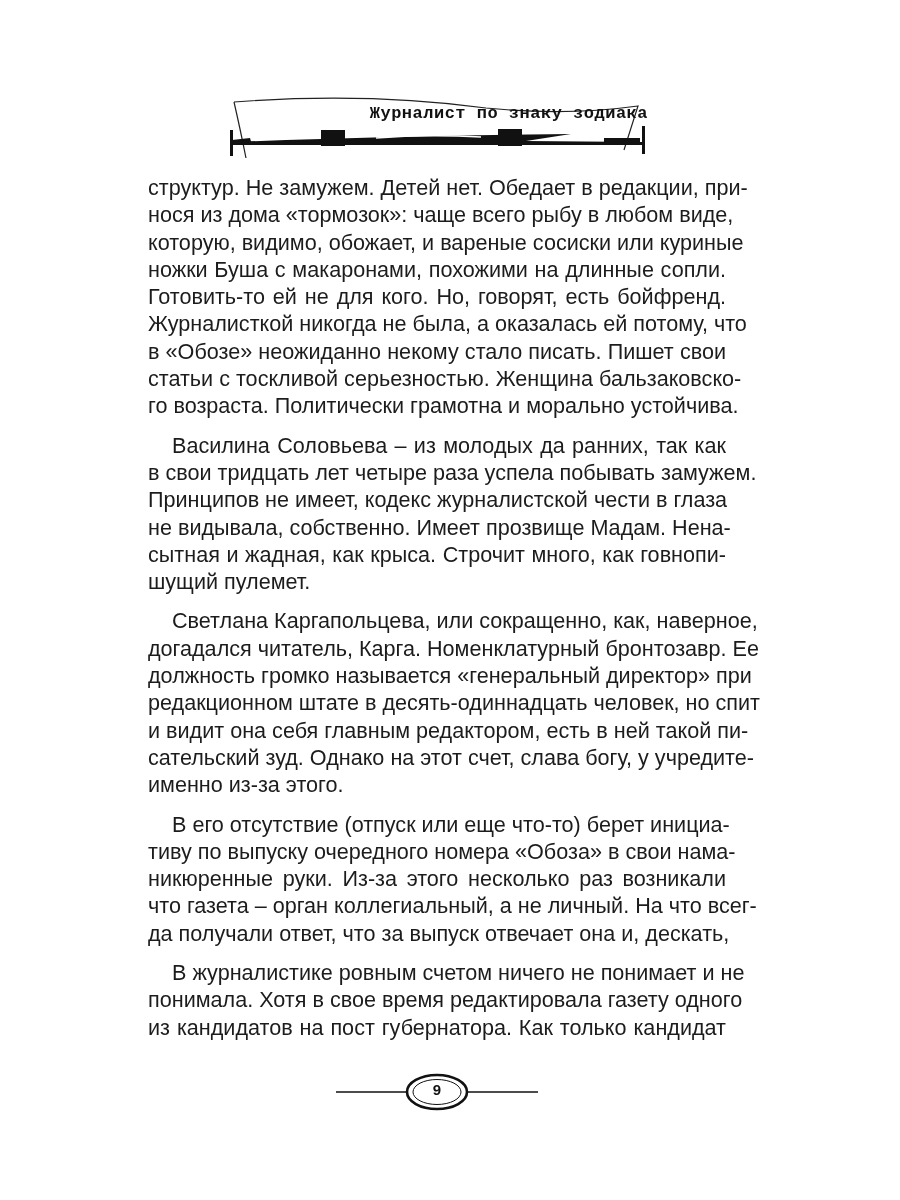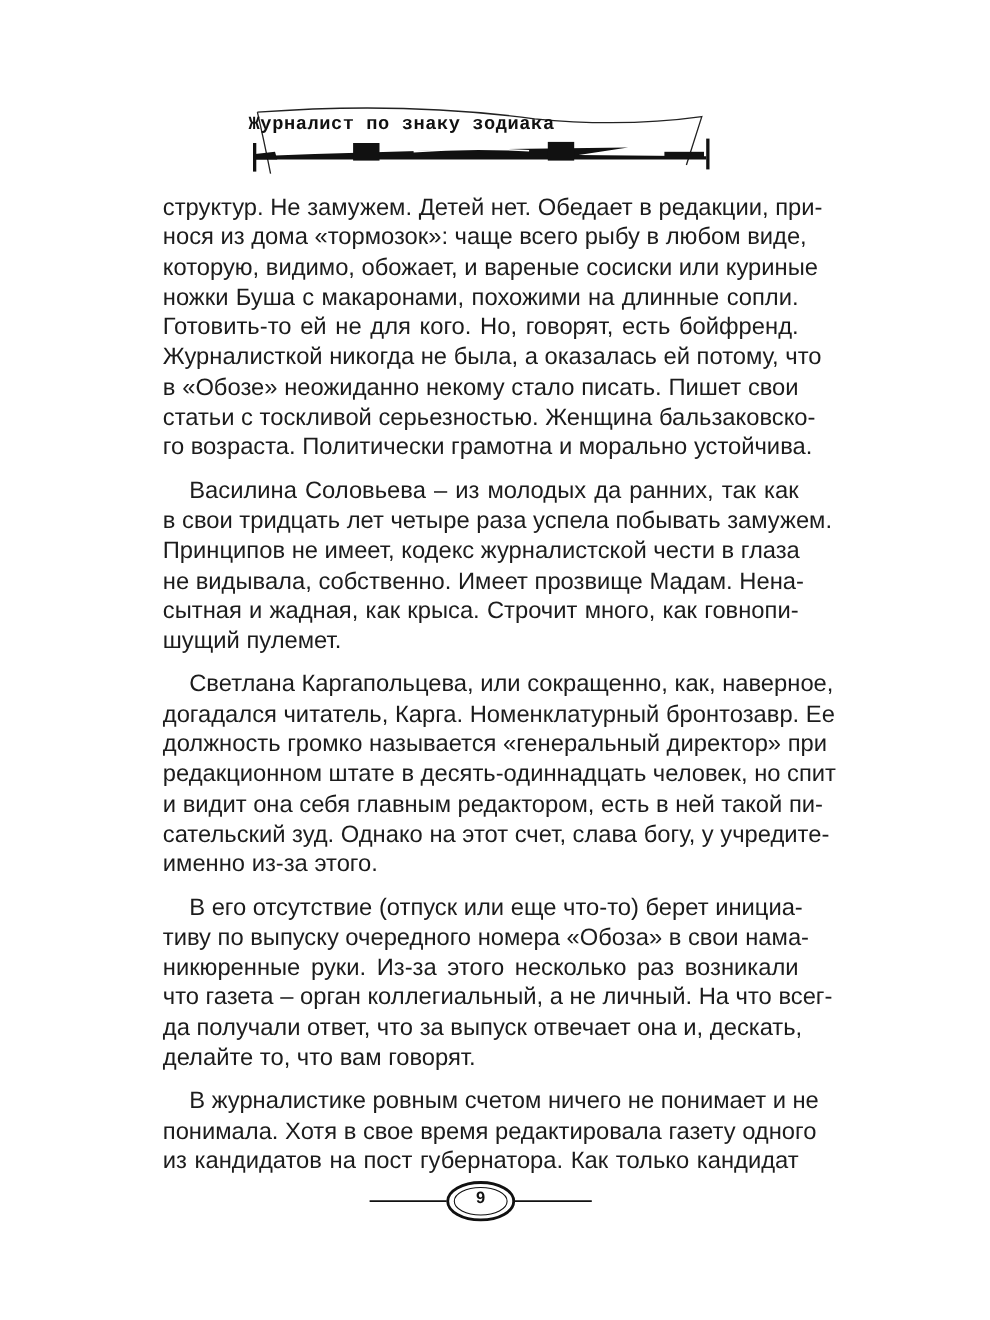--- a/index.html
+++ b/index.html
@@ -24,21 +24,21 @@
     .header svg {
       position: absolute;
       left: 0;
       top: 0;
     }
     .header-title {
       position: absolute;
       left: 0;
       width: 422px;
       top: 26px;
-      text-align: left;
+      text-align: right;
       font-family: "Liberation Mono", "DejaVu Sans Mono", monospace;
       font-weight: bold;
       font-size: 17px;
       letter-spacing: 0.5px;
       color: #111;
     }
     .body-text {
       position: absolute;
       left: 148px;
       top: 174px;
@@ -142,21 +142,20 @@
       <span class="line">и видит она себя главным редактором, есть в ней такой пи-</span>
       <span class="line">сательский зуд. Однако на этот счет, слава богу, у учредите-</span>
       <span class="line last">именно из-за этого.</span>
     </div>
     <div>
       <span class="line indent">В его отсутствие (отпуск или еще что-то) берет инициа-</span>
       <span class="line">тиву по выпуску очередного номера «Обоза» в свои нама-</span>
       <span class="line">никюренные руки. Из-за этого несколько раз возникали</span>
       <span class="line">что газета – орган коллегиальный, а не личный. На что всег-</span>
       <span class="line">да получали ответ, что за выпуск отвечает она и, дескать,</span>
-      <span class="line last">делайте то, что вам говорят.</span>
     </div>
     <div>
       <span class="line indent">В журналистике ровным счетом ничего не понимает и не</span>
       <span class="line">понимала. Хотя в свое время редактировала газету одного</span>
       <span class="line">из кандидатов на пост губернатора. Как только кандидат</span>
     </div>
   </div>
 
 <div class="footer">
   <svg width="206" height="40" viewBox="0 0 206 40">

